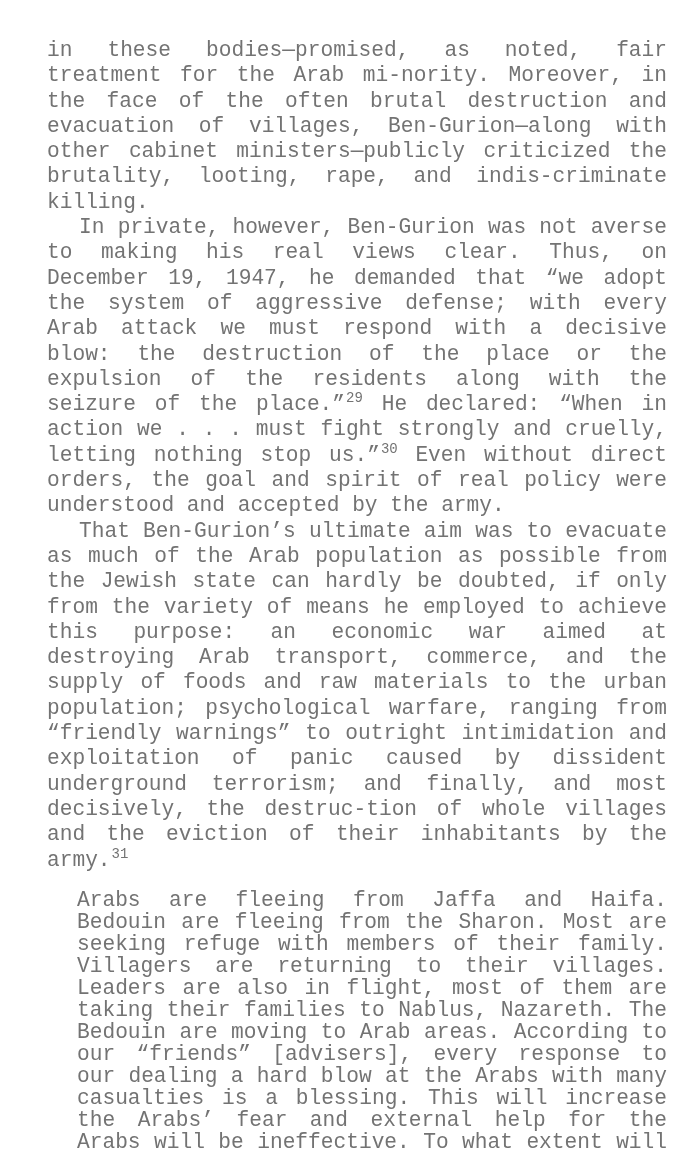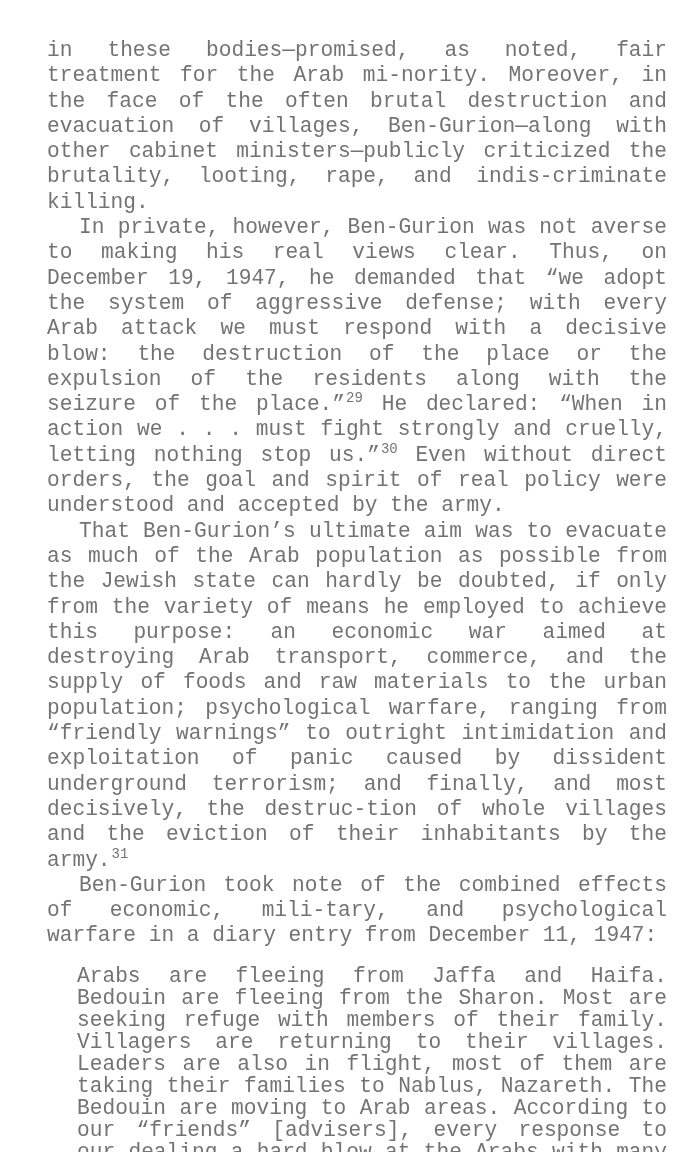--- a/index.html
+++ b/index.html
@@ -54,21 +54,18 @@
   </p>
 
   <p class="para indent">
     <span>In private, however, Ben-Gurion was not averse to making his real views clear. Thus, on December 19, 1947, he demanded that “we adopt the system of aggressive defense; with every Arab attack we must respond with a decisive blow: the destruction of the place or the expulsion of the residents along with the seizure of the place.”</span><sup class="fn">29</sup><span> He declared: “When in action we . . . must fight strongly and cruelly, letting nothing stop us.”</span><sup class="fn">30</sup><span> Even without direct orders, the goal and spirit of real policy were understood and accepted by the army.</span>
   </p>
 
   <p class="para indent">
     <span>That Ben-Gurion’s ultimate aim was to evacuate as much of the Arab population as possible from the Jewish state can hardly be doubted, if only from the variety of means he employed to achieve this purpose: an economic war aimed at destroying Arab transport, commerce, and the supply of foods and raw materials to the urban population; psychological warfare, ranging from “friendly warnings” to outright intimidation and exploitation of panic caused by dissident underground terrorism; and finally, and most decisively, the destruc-tion of whole villages and the eviction of their inhabitants by the army.</span><sup class="fn">31</sup>
   </p>
 
-  <p class="para indent">
-    <span>Ben-Gurion took note of the combined effects of economic, mili-tary, and psychological warfare in a diary entry from December 11, 1947:</span>
-  </p>
 
   <blockquote class="quote">
     <span>Arabs are fleeing from Jaffa and Haifa. Bedouin are fleeing from the Sharon. Most are seeking refuge with members of their family. Villagers are returning to their villages. Leaders are also in flight, most of them are taking their families to Nablus, Nazareth. The Bedouin are moving to Arab areas. According to our “friends” [advisers], every response to our dealing a hard blow at the Arabs with many casualties is a blessing. This will increase the Arabs’ fear and external help for the Arabs will be ineffective. To what extent will stopping transportation cramp the Arabs? The fellahin [peasants] won’t suffer, but city dwellers will. The country dwellers don’t want to join the disturbances, unless dragged in by force. A vigorous response will strengthen the refusal of the peasants to participate in the battle. Josh Palmon [an adviser to Ben-Gurion</span>
   </blockquote>
 
 </div>
 
 </body></html>

